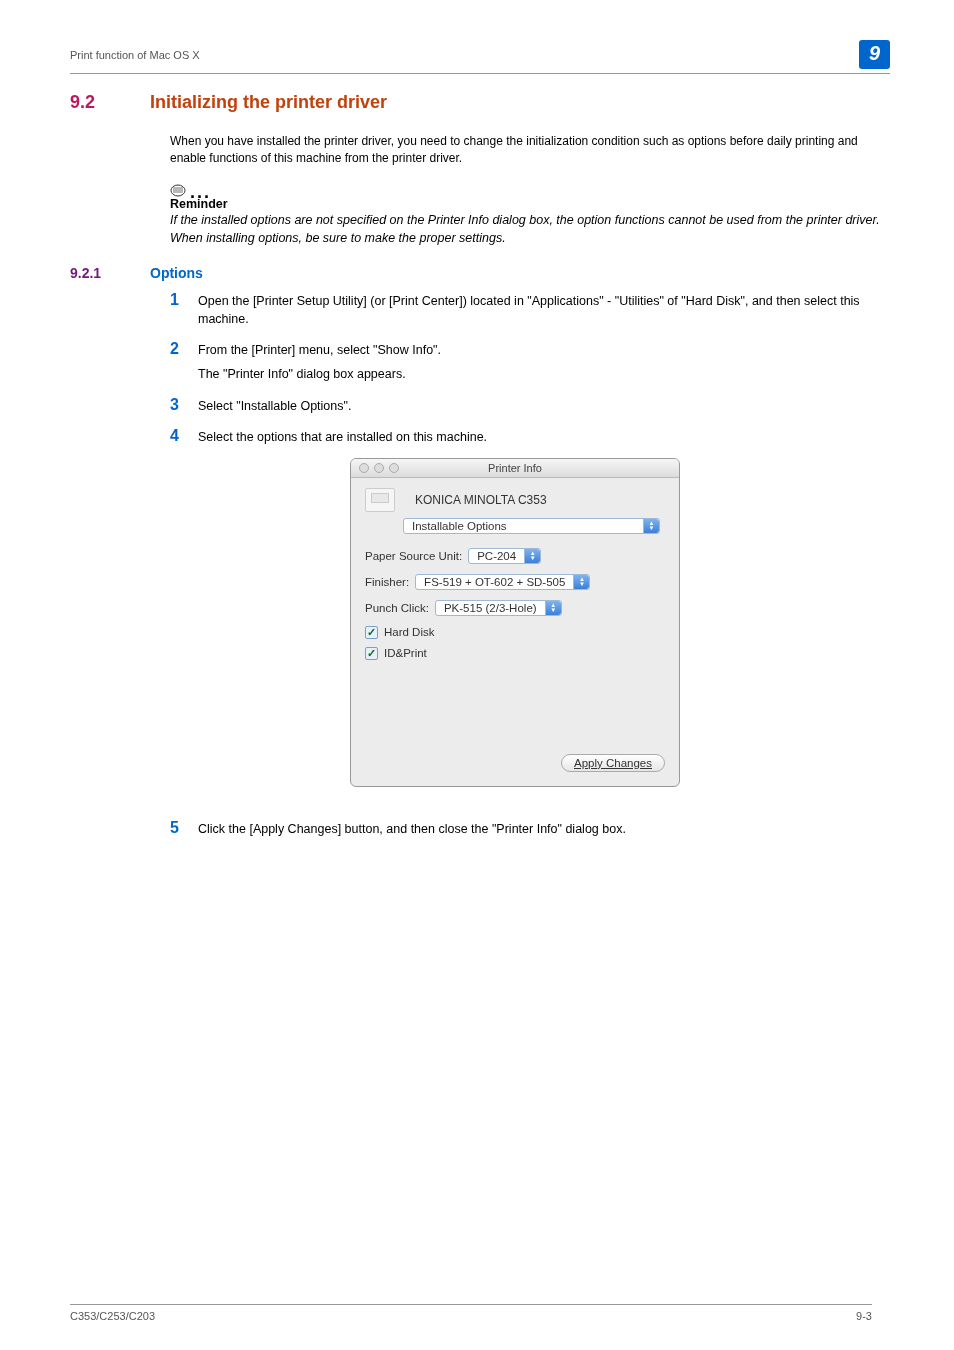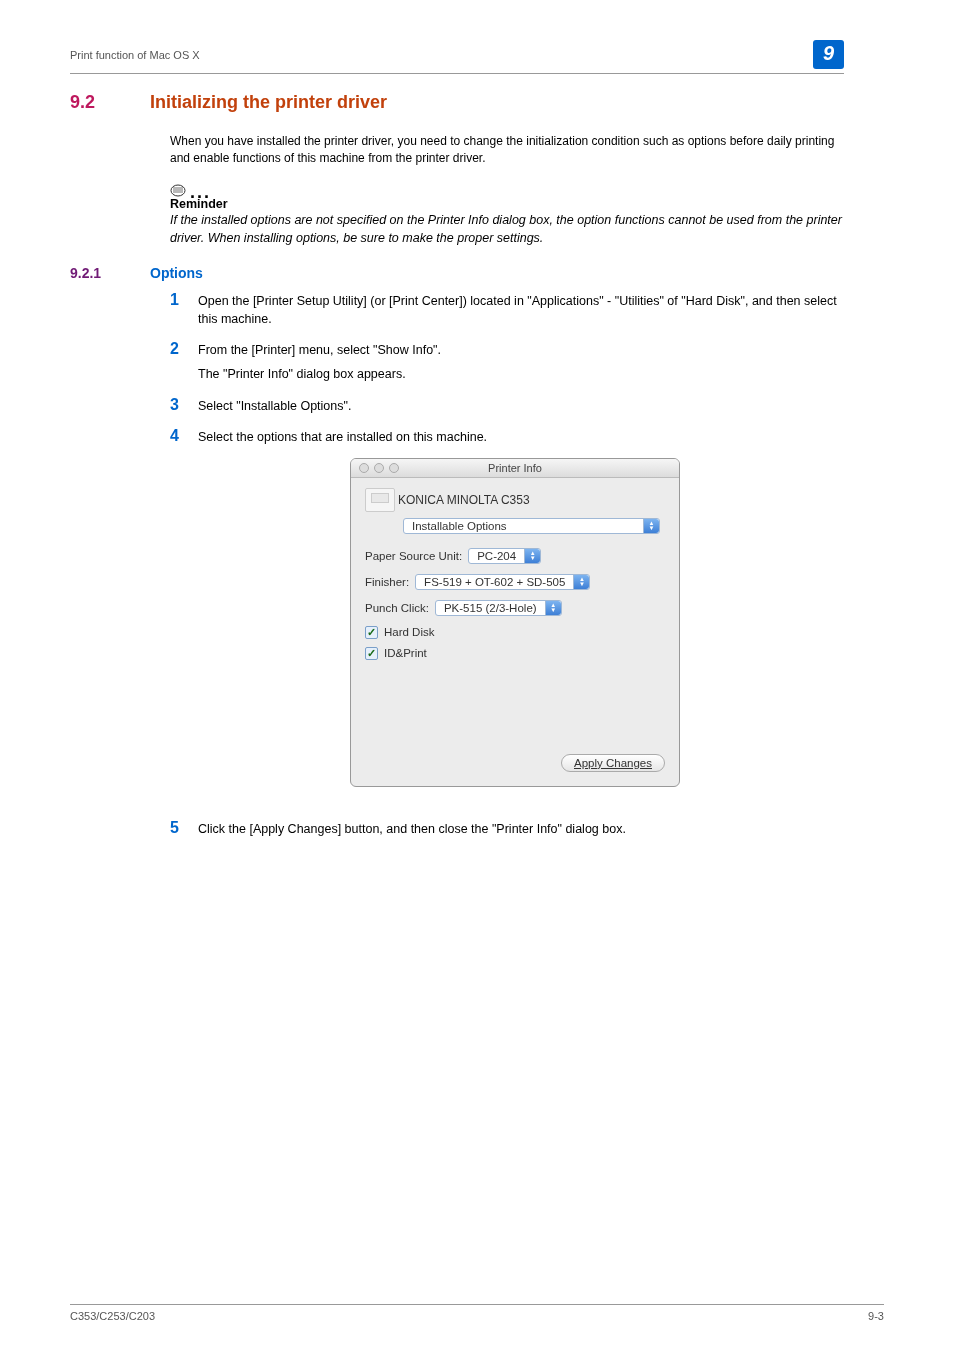--- a/index.html
+++ b/index.html
@@ -6,21 +6,21 @@
     body {
       font-family: Arial, Helvetica, sans-serif;
       font-size: 13px;
       color: #000;
       background: #fff;
       width: 954px;
       height: 1350px;
       position: relative;
     }
     .page {
-      padding: 40px 110px 30px 70px;
+      padding: 40px 64px 30px 70px;
       height: 100%;
       position: relative;
     }
     .header {
       display: flex;
       justify-content: space-between;
       align-items: center;
       border-bottom: 1px solid #999;
       padding-bottom: 4px;
       margin-bottom: 18px;
@@ -159,21 +159,21 @@
       font-size: 11px;
       color: #444;
       margin-left: -40px;
     }
     .dialog-body {
       padding: 10px 14px 14px 14px;
     }
     .printer-name-row {
       display: flex;
       align-items: center;
-      gap: 3px;
+      gap: 20px;
       margin-bottom: 6px;
     }
     .printer-icon {
       width: 30px;
       height: 24px;
       background: #f5f5f5;
       border: 1px solid #ccc;
       border-radius: 2px;
       position: relative;
     }
@@ -265,21 +265,21 @@
       border: 1px solid #aaa;
       border-radius: 10px;
       padding: 2px 12px;
       font-size: 11.5px;
       color: #333;
     }
     .footer {
       position: absolute;
       bottom: 28px;
       left: 70px;
-      right: 70px;
+      right: 82px;
       border-top: 1px solid #999;
       padding-top: 5px;
       display: flex;
       justify-content: space-between;
       font-size: 11px;
       color: #555;
     }
     .reminder-icon-svg {
       width: 20px;
       height: 13px;

